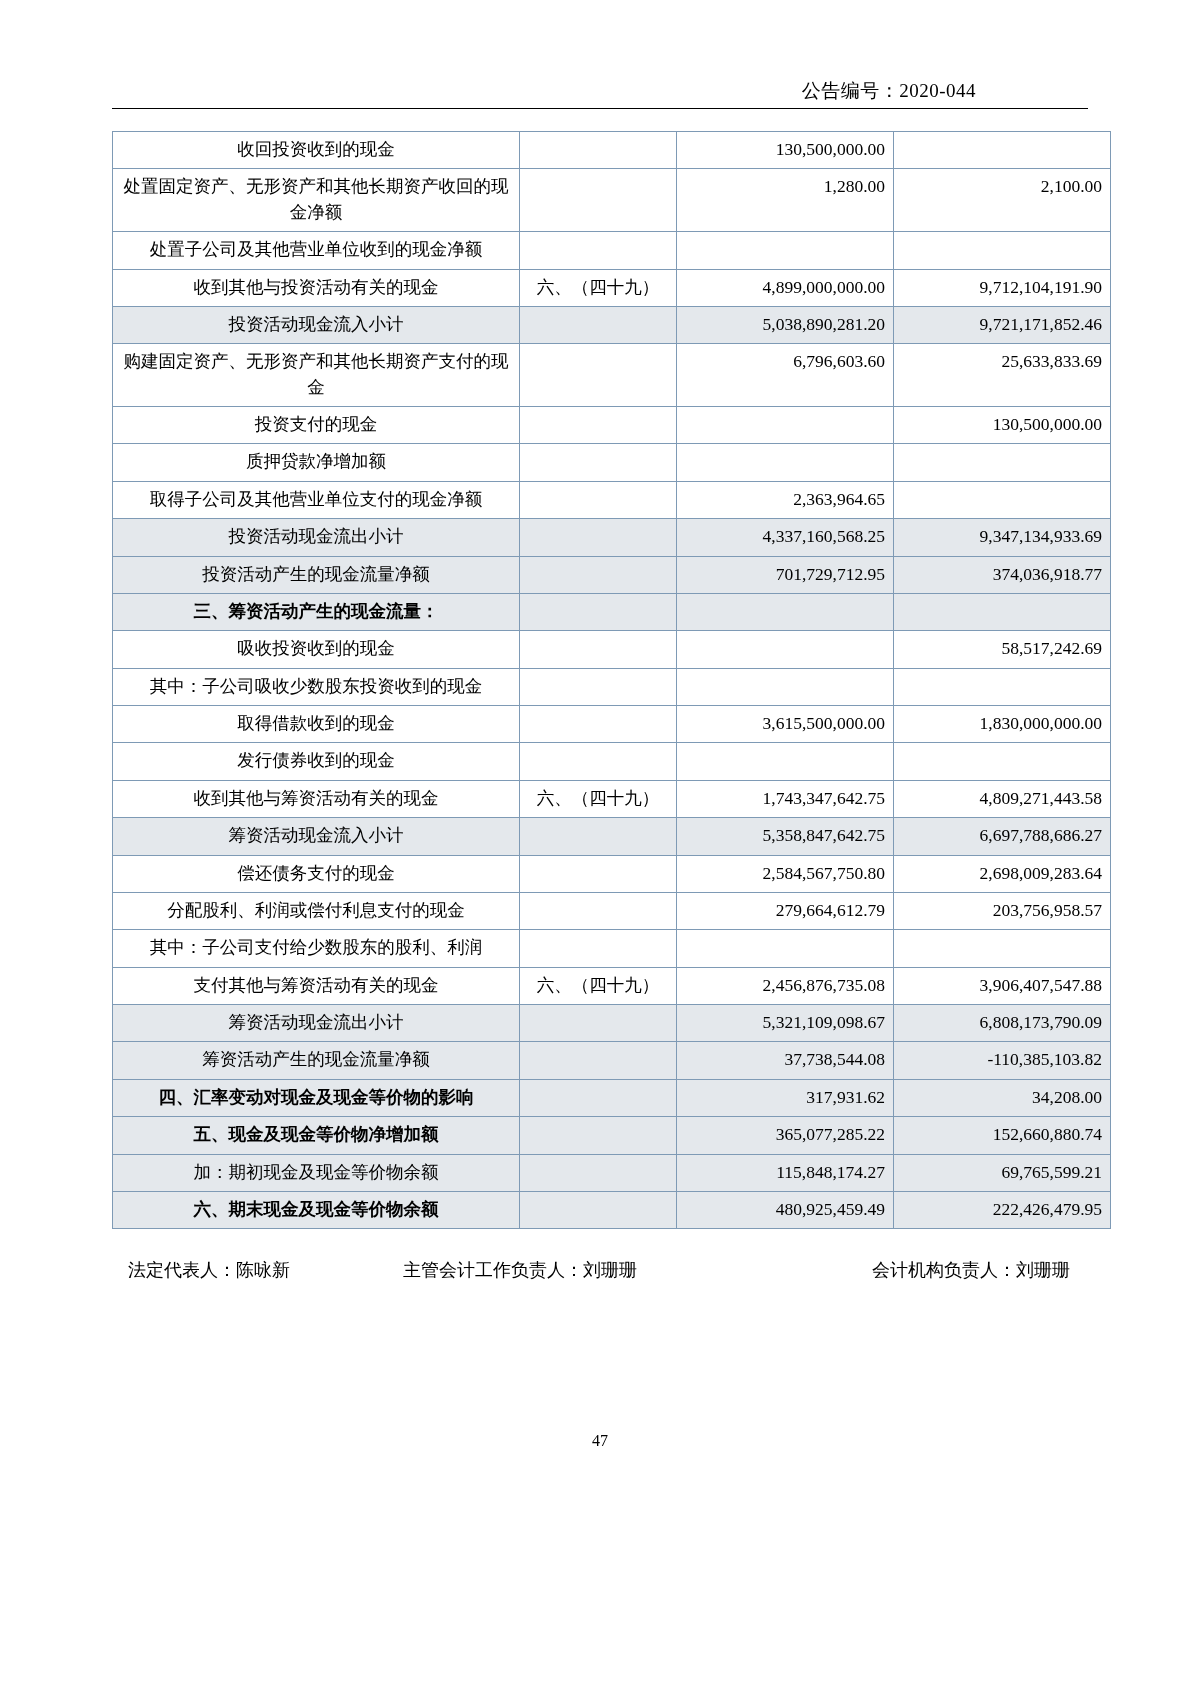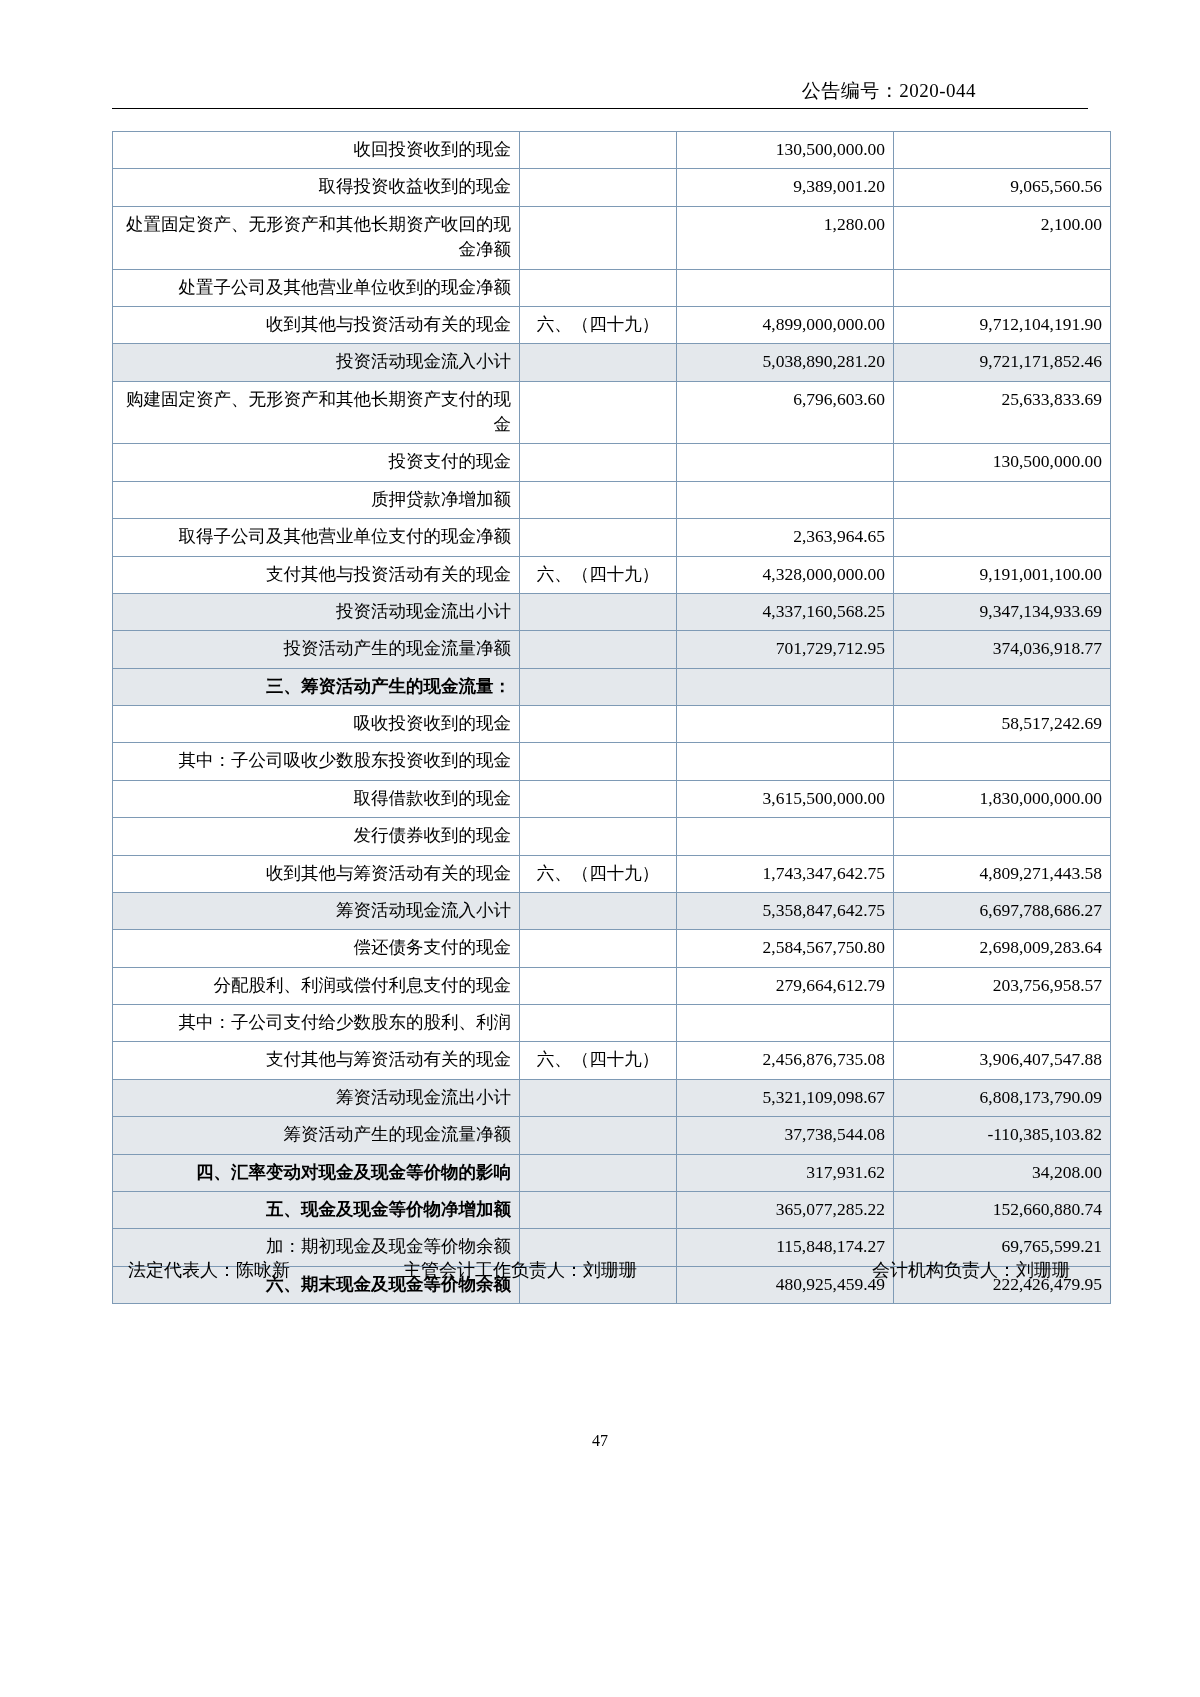--- a/index.html
+++ b/index.html
@@ -47,21 +47,21 @@
   table.cf td {
     border: 1px solid #7e9ab5;
     padding: 5px 8px 6px 8px;
     vertical-align: top;
     line-height: 1.45;
     height: 22px;
     word-break: break-all;
   }
   td.c-label {
     width: 390px;
-    text-align: right;
+    text-align: center;
   }
   td.c-note {
     width: 140px;
     text-align: center;
     white-space: nowrap;
   }
   td.c-num {
     width: 200px;
     text-align: right;
     white-space: nowrap;
@@ -105,26 +105,20 @@
 
   <table class="cf">
     <tbody>
         <tr>
           <td class="c-label">收回投资收到的现金</td>
           <td class="c-note"></td>
           <td class="c-num">130,500,000.00</td>
           <td class="c-num"></td>
         </tr>
         <tr>
-          <td class="c-label">取得投资收益收到的现金</td>
-          <td class="c-note"></td>
-          <td class="c-num">9,389,001.20</td>
-          <td class="c-num">9,065,560.56</td>
-        </tr>
-        <tr>
           <td class="c-label">处置固定资产、无形资产和其他长期资产收回的现金净额</td>
           <td class="c-note"></td>
           <td class="c-num">1,280.00</td>
           <td class="c-num">2,100.00</td>
         </tr>
         <tr>
           <td class="c-label">处置子公司及其他营业单位收到的现金净额</td>
           <td class="c-note"></td>
           <td class="c-num"></td>
           <td class="c-num"></td>
@@ -157,26 +151,20 @@
           <td class="c-label">质押贷款净增加额</td>
           <td class="c-note"></td>
           <td class="c-num"></td>
           <td class="c-num"></td>
         </tr>
         <tr>
           <td class="c-label">取得子公司及其他营业单位支付的现金净额</td>
           <td class="c-note"></td>
           <td class="c-num">2,363,964.65</td>
           <td class="c-num"></td>
-        </tr>
-        <tr>
-          <td class="c-label">支付其他与投资活动有关的现金</td>
-          <td class="c-note">六、（四十九）</td>
-          <td class="c-num">4,328,000,000.00</td>
-          <td class="c-num">9,191,001,100.00</td>
         </tr>
         <tr>
           <td class="c-label shade center-strong">投资活动现金流出小计</td>
           <td class="c-note shade"></td>
           <td class="c-num shade">4,337,160,568.25</td>
           <td class="c-num shade">9,347,134,933.69</td>
         </tr>
         <tr>
           <td class="c-label shade center-strong">投资活动产生的现金流量净额</td>
           <td class="c-note shade"></td>

